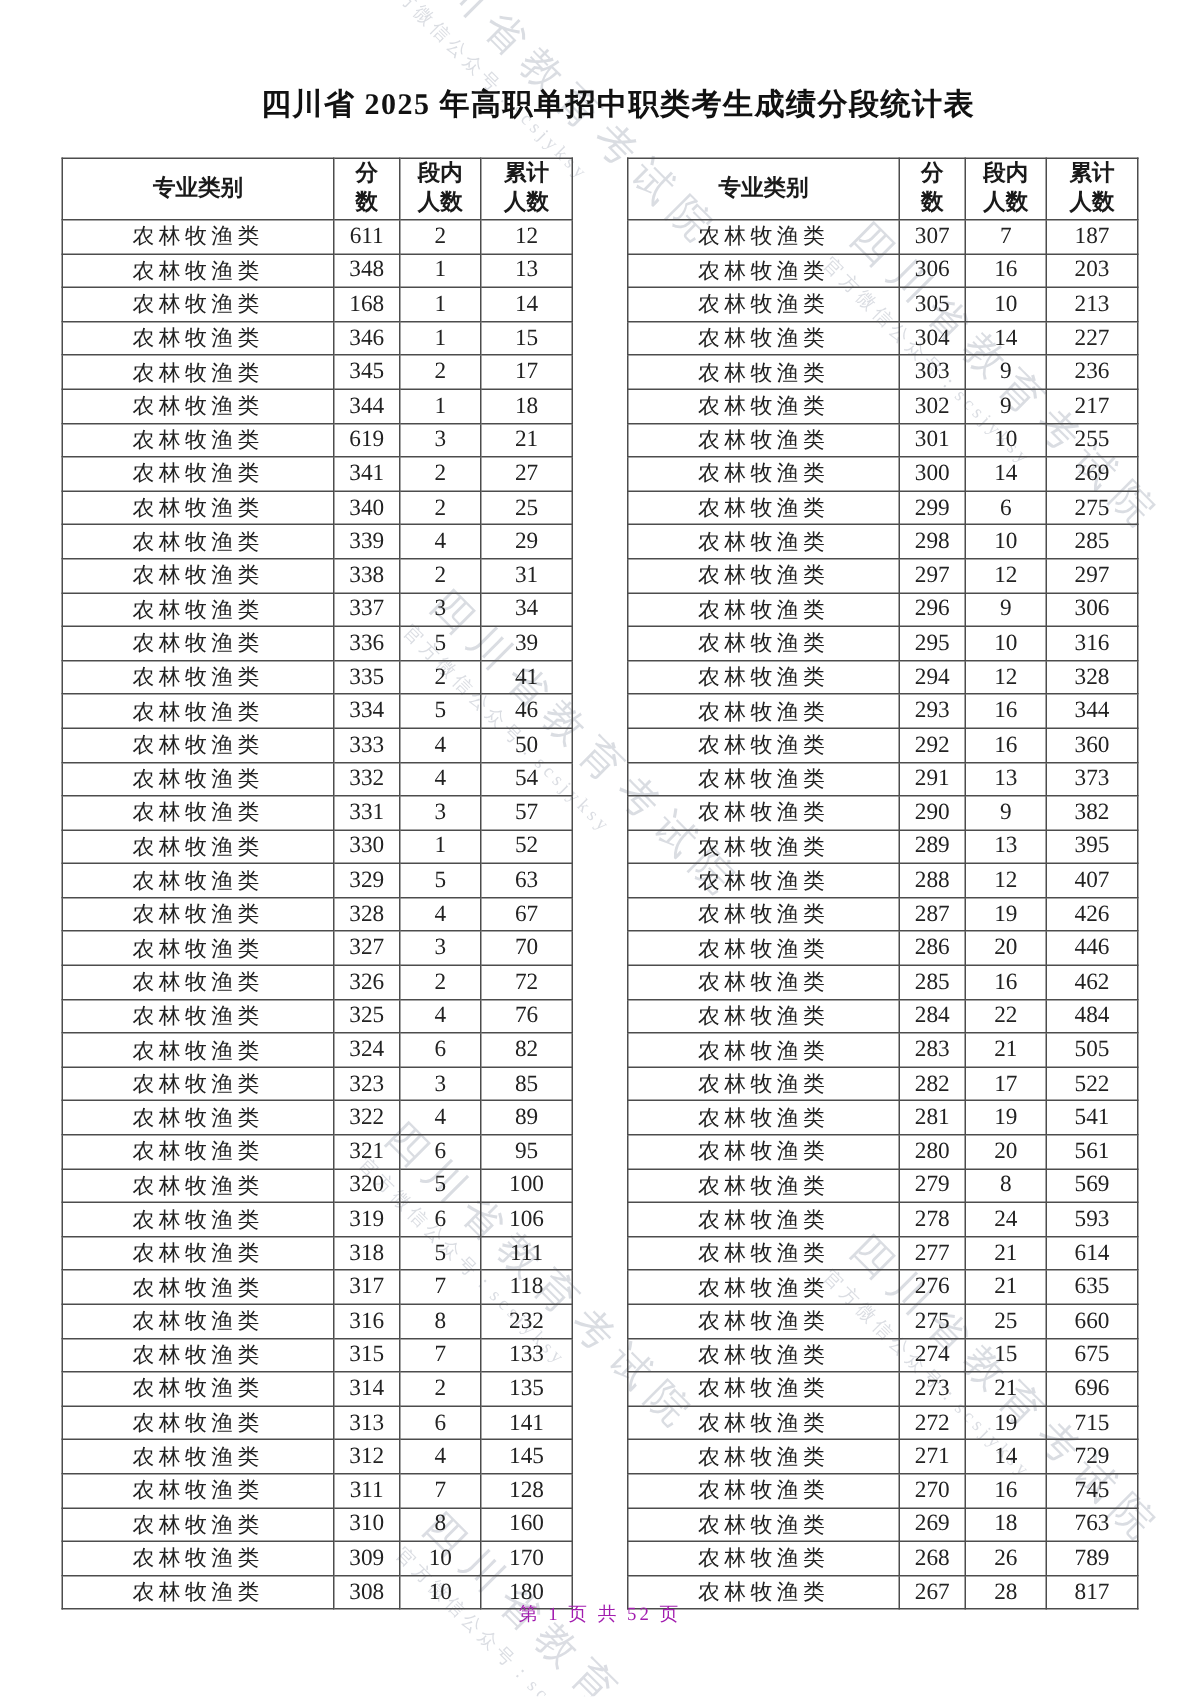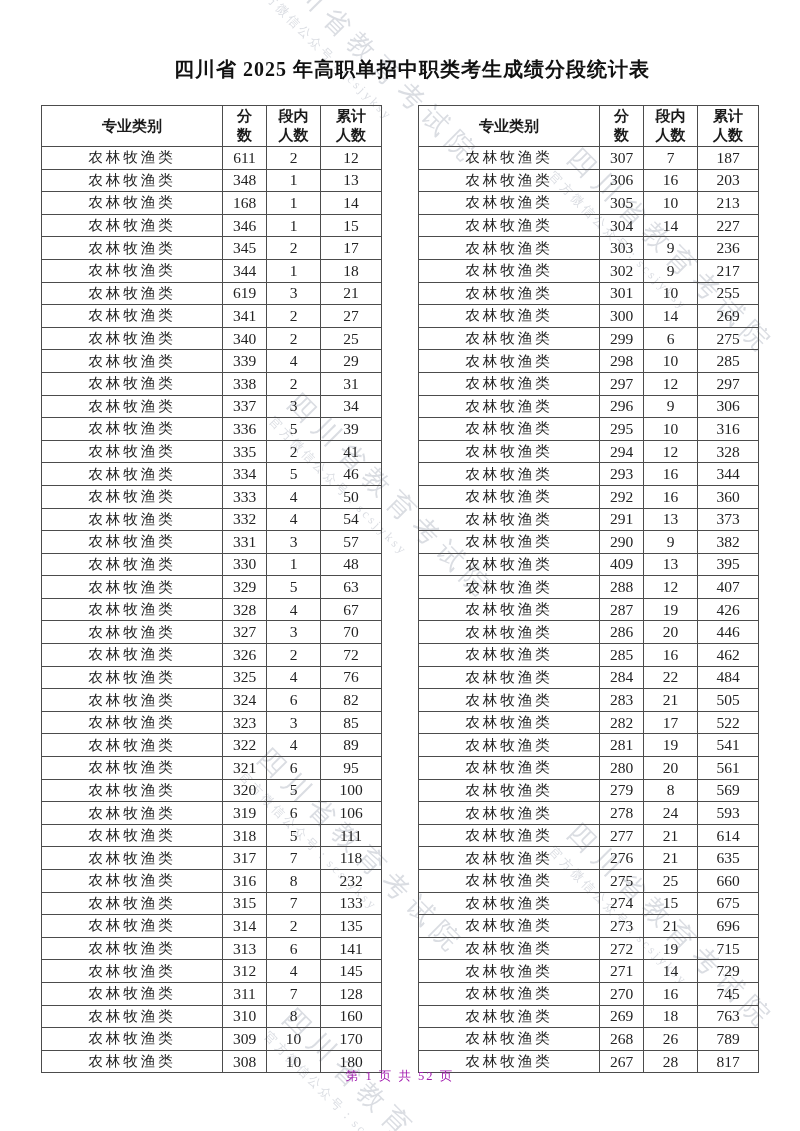--- a/index.html
+++ b/index.html
@@ -288,21 +288,21 @@
             <td class="c-cat">农林牧渔类</td>
             <td class="c-num">331</td>
             <td class="c-num">3</td>
             <td class="c-num">57</td>
           </tr>
 
           <tr>
             <td class="c-cat">农林牧渔类</td>
             <td class="c-num">330</td>
             <td class="c-num">1</td>
-            <td class="c-num">48</td>
+            <td class="c-num">52</td>
           </tr>
 
           <tr>
             <td class="c-cat">农林牧渔类</td>
             <td class="c-num">329</td>
             <td class="c-num">5</td>
             <td class="c-num">63</td>
           </tr>
 
           <tr>
@@ -597,21 +597,21 @@
 
           <tr>
             <td class="c-cat">农林牧渔类</td>
             <td class="c-num">290</td>
             <td class="c-num">9</td>
             <td class="c-num">382</td>
           </tr>
 
           <tr>
             <td class="c-cat">农林牧渔类</td>
-            <td class="c-num">409</td>
+            <td class="c-num">289</td>
             <td class="c-num">13</td>
             <td class="c-num">395</td>
           </tr>
 
           <tr>
             <td class="c-cat">农林牧渔类</td>
             <td class="c-num">288</td>
             <td class="c-num">12</td>
             <td class="c-num">407</td>
           </tr>

